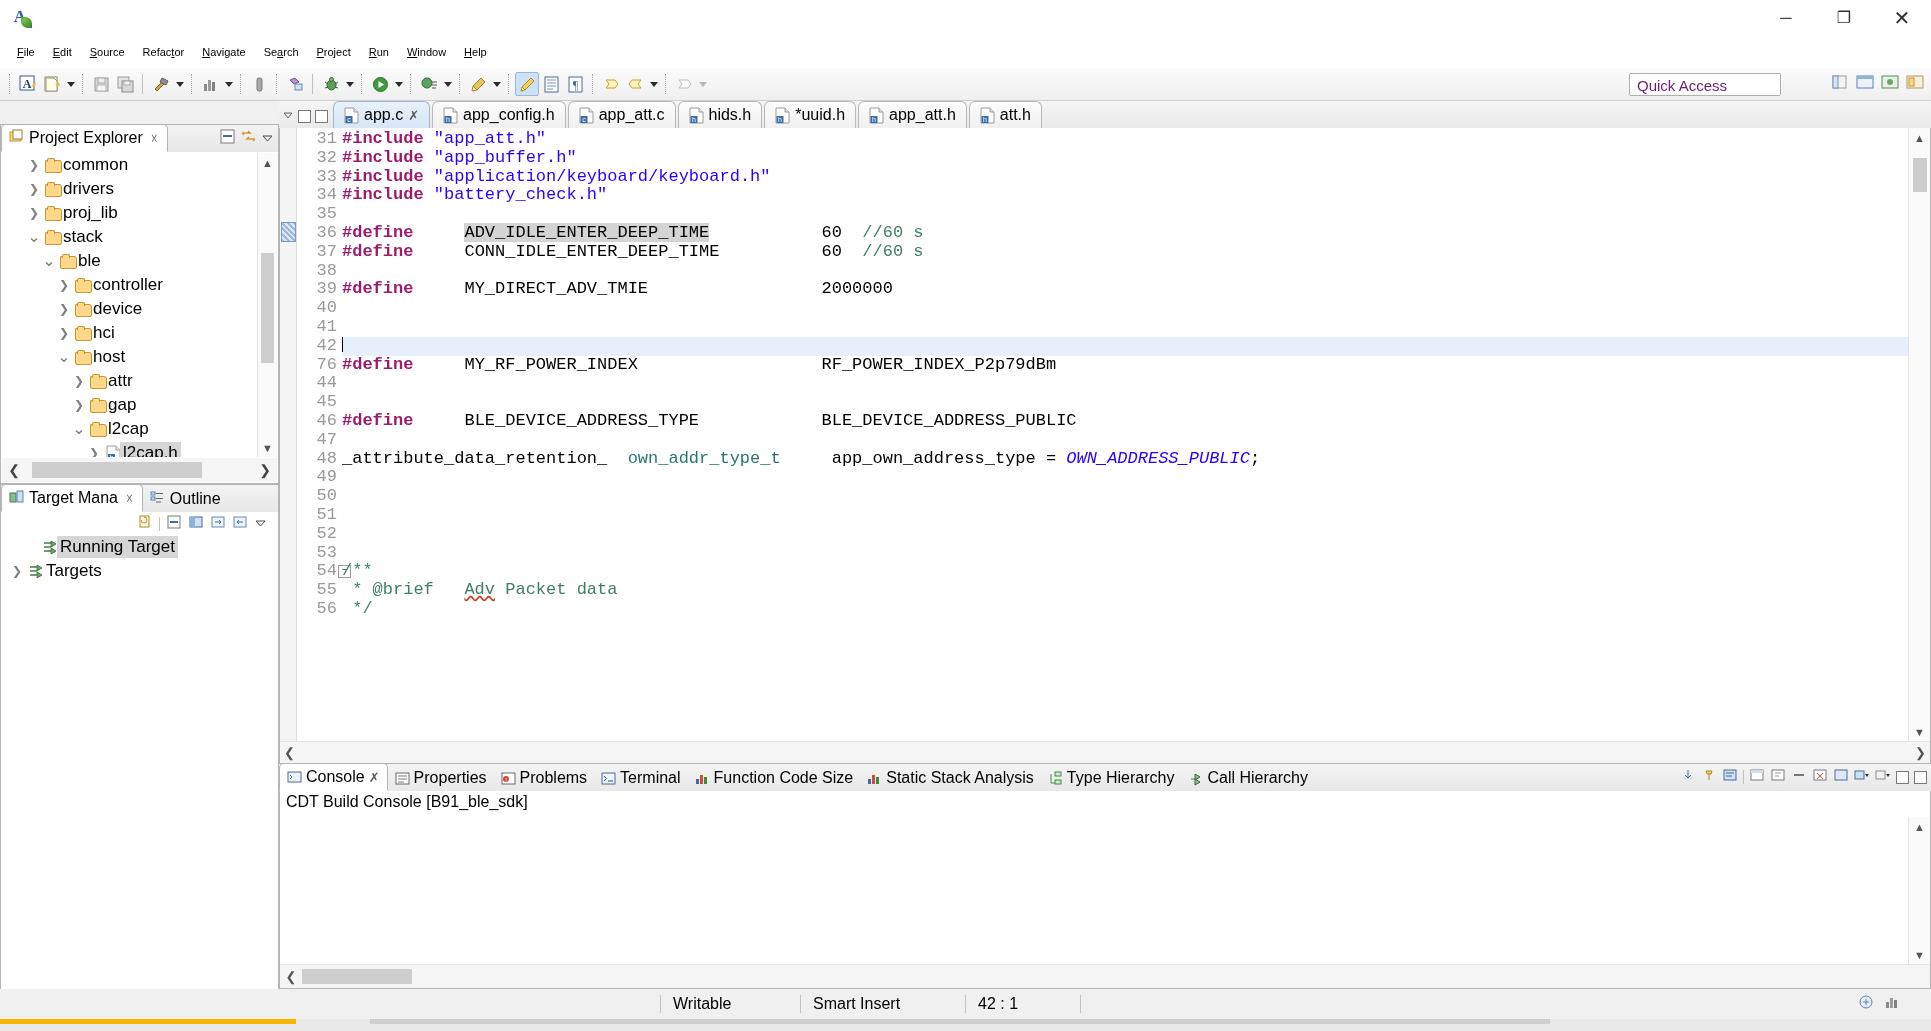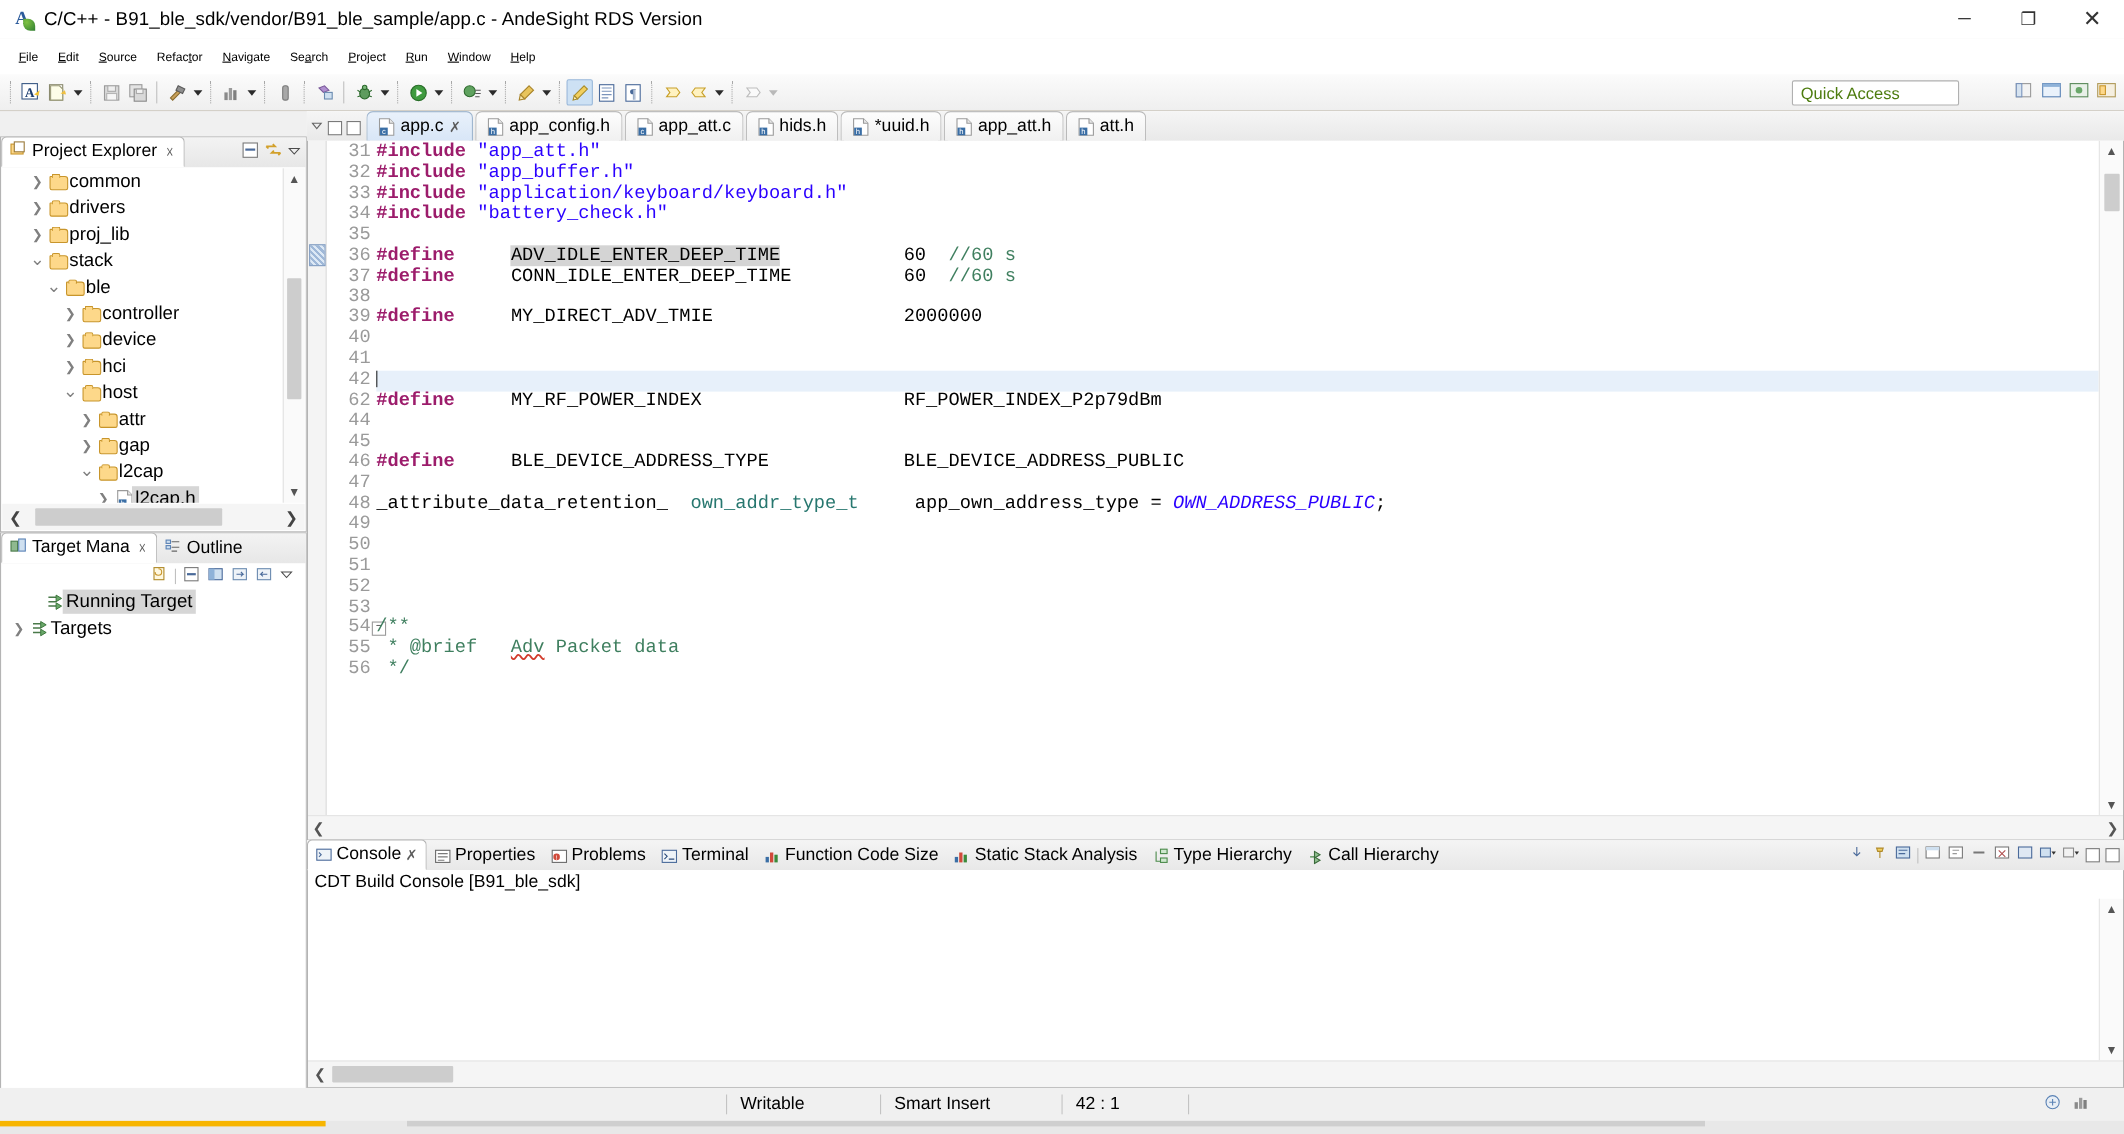--- a/index.html
+++ b/index.html
@@ -71,21 +71,21 @@
   .tb-btn.pressed { background:#cde1f4; border:1px solid #99b8da; border-radius:2px; box-sizing:border-box;}
   .tb-arrow { width:13px; height:24px; display:flex; align-items:center; justify-content:center; flex:none;}
   .tb-arrow::after {
     content:""; border-left:4px solid transparent; border-right:4px solid transparent;
     border-top:5px solid #2b2b2b;
   }
   .tb-arrow.gray::after { border-top-color:#b9b9b9; }
   .quick-access {
     position:absolute; right:150px; top:5px; width:152px; height:23px;
     border:1px solid #b0b0b0; background:#fff; border-radius:2px;
-    font-size:15px; color:#4d7c0f; padding-left:7px; line-height:23px; box-sizing:border-box;
+    font-size:15px; color:#701a75; padding-left:7px; line-height:23px; box-sizing:border-box;
   }
   .perspective-btns { position:absolute; right:4px; top:4px; display:flex; align-items:center; gap:3px;}
   .psp { width:22px; height:22px; }
 
   
   .workbench { position:absolute; left:0; top:101px; width:1931px; height:888px; }
 
   
   .view { position:absolute; background:#ffffff; border:1px solid #b4b4b4; box-sizing:border-box;margin-top:23px; }
   .view-tabs {
@@ -227,21 +227,20 @@
 </head>
 <body>
 
 <div class="app">
 
   <div class="titlebar">
     <span class="app-icon">
       <span class="letter">A</span>
         <span class="leaf"></span>
     </span>
-    <span class="title-text">C/C++ - B91_ble_sdk/vendor/B91_ble_sample/app.c - AndeSight RDS Version</span>
     <div class="win-btns">
       <div class="win-btn">─</div>
       <div class="win-btn">❐</div>
       <div class="win-btn close">✕</div>
     </div>
   </div>
 
   <div class="menubar">
     <div class="menu-item"><u>F</u><span>ile</span></div>
     <div class="menu-item"><u>E</u>dit</div>
@@ -763,21 +762,21 @@
             <div class="ln">33</div>
             <div class="ln">34</div>
             <div class="ln">35</div>
             <div class="ln">36</div>
             <div class="ln">37</div>
             <div class="ln">38</div>
             <div class="ln">39</div>
             <div class="ln">40</div>
             <div class="ln">41</div>
             <div class="ln">42</div>
-            <div class="ln">62</div>
+            <div class="ln">76</div>
             <div class="ln">44</div>
             <div class="ln">45</div>
             <div class="ln">46</div>
             <div class="ln">47</div>
             <div class="ln">48</div>
             <div class="ln">49</div>
             <div class="ln">50</div>
             <div class="ln">51</div>
             <div class="ln">52</div>
             <div class="ln">53</div>

